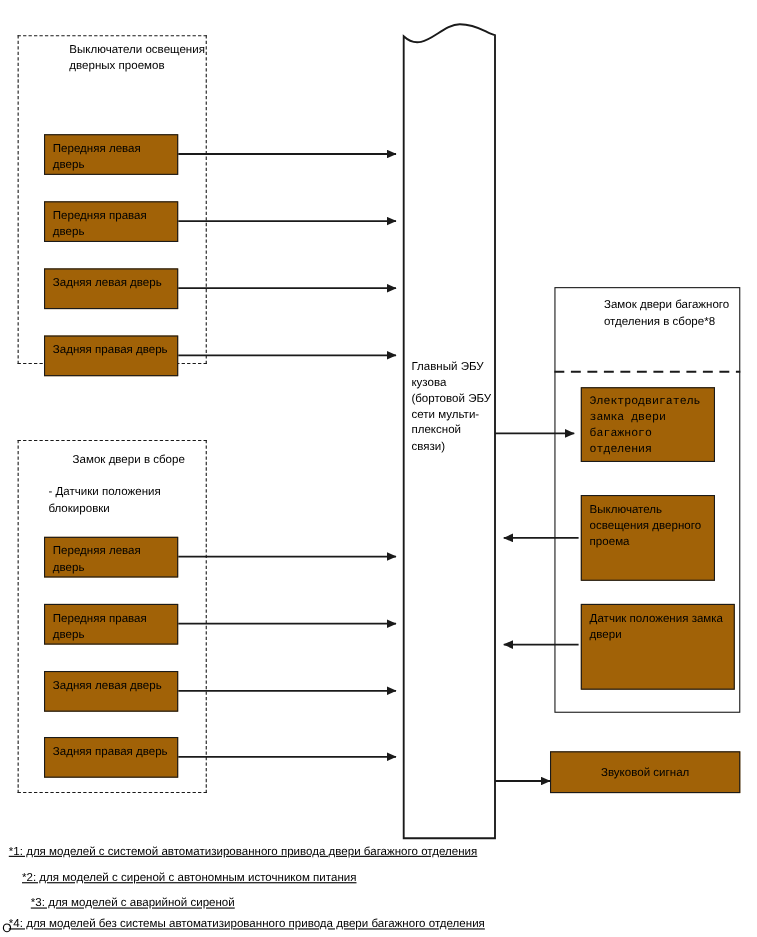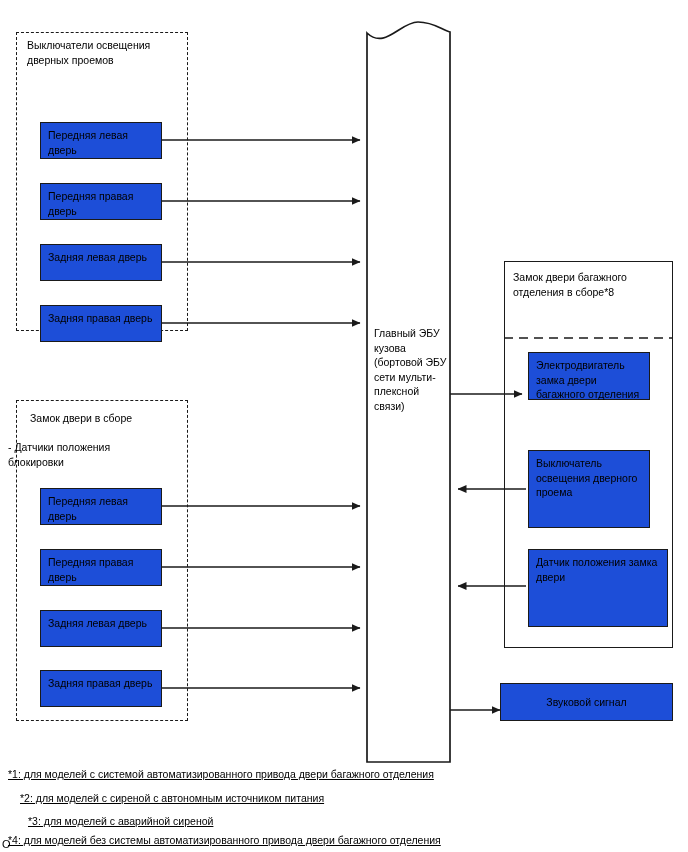--- a/index.html
+++ b/index.html
@@ -18,21 +18,21 @@
   #svg-layer {
     position: absolute;
     left: 0;
     top: 0;
     width: 688px;
     height: 852px;
   }
   .node-box {
     position: absolute;
     border: 1.6px solid #1a1a1a;
-    background: #1d4ed8;
+    background: #a16207;
     box-sizing: border-box;
     font-size: 10.5px;
     line-height: 14.5px;
     color: #000000;
     padding: 5px 7px;
   }
   .node-box.centered {
     display: flex;
     align-items: center;
     justify-content: center;
@@ -50,20 +50,21 @@
     border: 1.6px solid #1a1a1a;
     background: transparent;
     box-sizing: border-box;
   }
   .group-title {
     position: absolute;
     font-size: 10.5px;
     line-height: 14.5px;
     color: #000000;
     white-space: pre-line;
+    margin-left: 36px;
   }
   .ecu-label {
     position: absolute;
     font-size: 10.5px;
     line-height: 14.5px;
     color: #000000;
     white-space: pre-line;
   }
   .footnote {
     position: absolute;
@@ -173,21 +174,21 @@
 кузова
 (бортовой ЭБУ
 сети мульти-
 плексной
 связи)</div>
 
   <div class="group-solid" style="left:504px; top:261px; width:169px; height:387px;"></div>
   <div class="group-title" style="left:513px; top:270px; width:160px;">Замок двери багажного
 отделения в сборе*8</div>
 
-  <div class="node-box" style="left:528px; top:352px; width:122px; height:48px;">Электродвигатель
+  <div class="node-box" style="left:528px; top:352px; width:122px; height:68px;font-family:Liberation Mono, monospace;">Электродвигатель
 замка двери
 багажного отделения</div>
   <div class="node-box" style="left:528px; top:450px; width:122px; height:78px;">Выключатель
 освещения дверного
 проема</div>
   <div class="node-box" style="left:528px; top:549px; width:140px; height:78px;">Датчик положения
 замка двери</div>
 
   <div class="node-box centered" style="left:500px; top:683px; width:173px; height:38px;">Звуковой сигнал</div>
 

